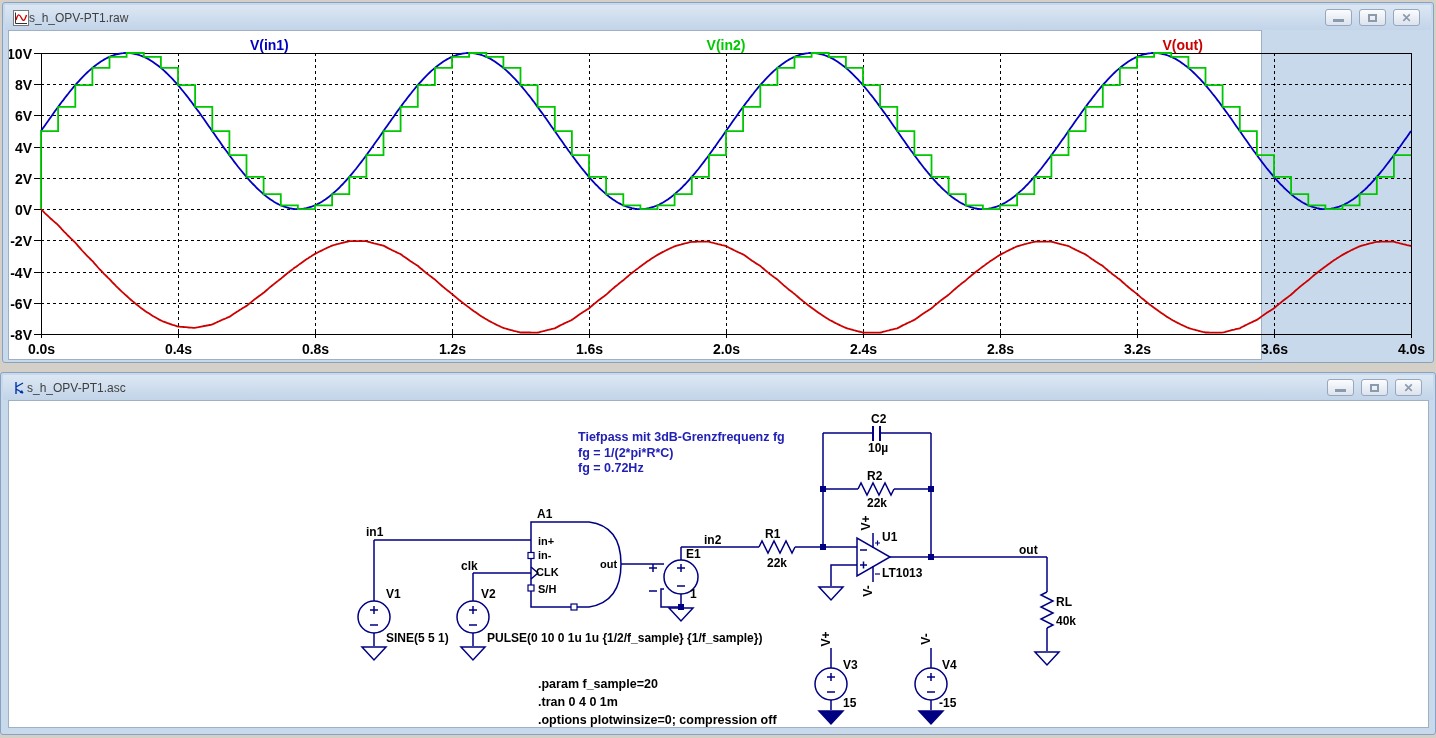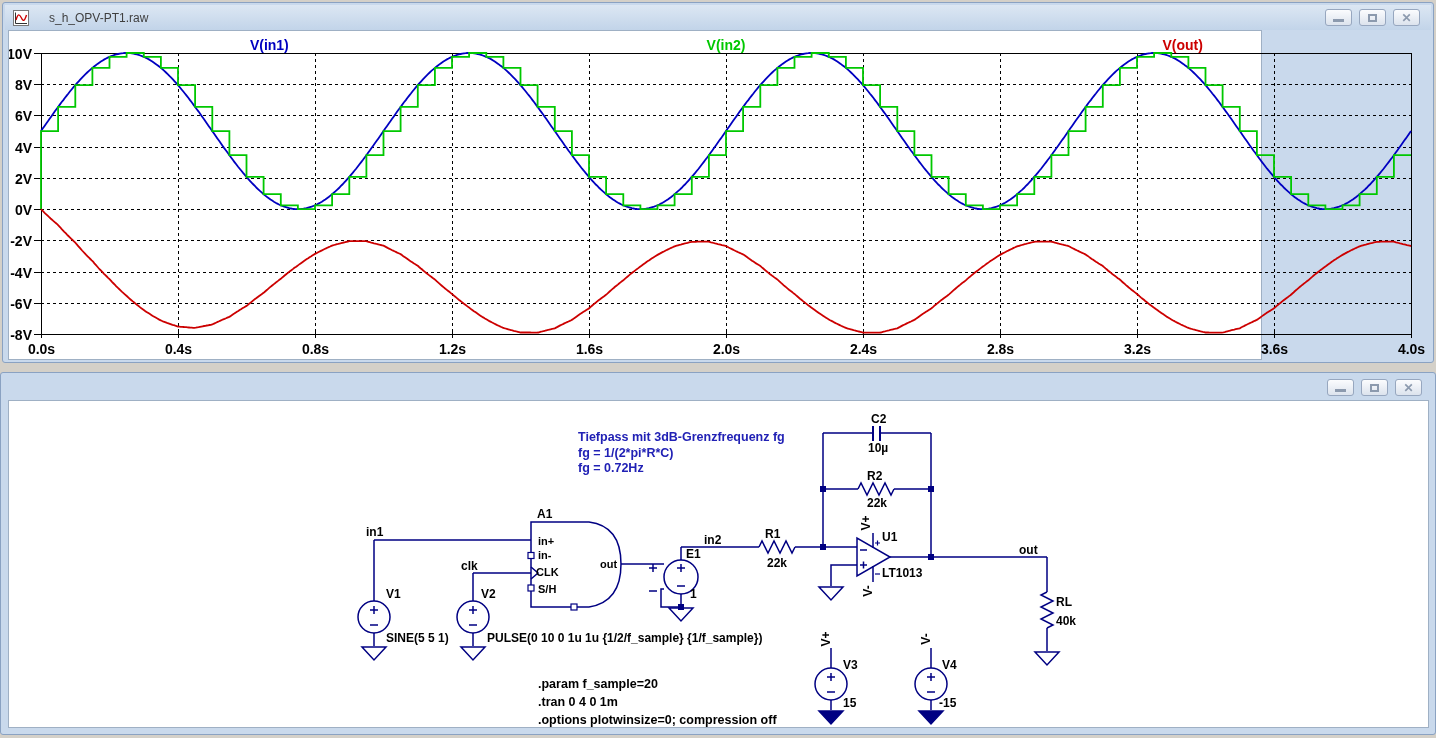--- a/index.html
+++ b/index.html
@@ -1,19 +1,19 @@
 <!DOCTYPE html>
 <html><head>
 <meta charset="utf-8">
 <style>
 *{margin:0;padding:0;box-sizing:border-box}
 html,body{width:1436px;height:738px;background:#d4d0c8;font-family:"Liberation Sans",sans-serif;overflow:hidden;position:relative}
 .window{position:absolute;background:#c9d9ec;border:1px solid #8aa2c2;border-radius:3px}
 .titlebar{position:absolute;left:2px;right:2px;top:2px;height:25px;display:flex;align-items:center;padding-left:8px;background:linear-gradient(#dce7f3,#c2d4e9)}
-.title{font-size:12px;color:#3f3f3f;margin-left:20px}
+.title{font-size:12px;color:#3f3f3f;margin-left:0}
 .btns{position:absolute;right:13px;top:6px;display:flex;gap:7px}
 .btn{width:27px;height:17px;border:1px solid #97a7bf;border-radius:3px;background:linear-gradient(#fbfcfe,#dce3ed);display:flex;align-items:center;justify-content:center;position:relative}
 .glyph-min{width:11px;height:3px;background:#8c9aae;margin-top:6px}
 .glyph-rest{width:9px;height:8px;border:2px solid #8c9aae;background:transparent}
 .glyph-x{color:#8c9aae;font-weight:bold;font-size:12px;line-height:1}
 .content{position:absolute;background:#ffffff;border:1px solid #9fb0c4}
 .axlab{font:bold 14px "Liberation Sans",sans-serif;fill:#000}
 .trlab{font:bold 14px "Liberation Sans",sans-serif}
 .clab{font:bold 12px "Liberation Sans",sans-serif;fill:#000}
 .pinlab{font:bold 11px "Liberation Sans",sans-serif;fill:#000}
@@ -110,20 +110,26 @@
         <polyline points="32.0,178.1 32.0,100.1 49.1,100.1 49.1,75.9 66.3,75.9 66.3,54.2 83.4,54.2 83.4,36.9 100.5,36.9 100.5,25.8 117.6,25.8 117.6,22.0 134.8,22.0 134.8,25.8 151.9,25.8 151.9,36.9 169.0,36.9 169.0,54.2 186.1,54.2 186.1,75.9 203.3,75.9 203.3,100.1 220.4,100.1 220.4,124.2 237.5,124.2 237.5,145.9 254.6,145.9 254.6,163.2 271.8,163.2 271.8,174.3 288.9,174.3 288.9,178.1 306.0,178.1 306.0,174.3 323.1,174.3 323.1,163.2 340.3,163.2 340.3,145.9 357.4,145.9 357.4,124.2 374.5,124.2 374.5,100.1 391.6,100.1 391.6,75.9 408.8,75.9 408.8,54.2 425.9,54.2 425.9,36.9 443.0,36.9 443.0,25.8 460.1,25.8 460.1,22.0 477.3,22.0 477.3,25.8 494.4,25.8 494.4,36.9 511.5,36.9 511.5,54.2 528.6,54.2 528.6,75.9 545.8,75.9 545.8,100.1 562.9,100.1 562.9,124.2 580.0,124.2 580.0,145.9 597.1,145.9 597.1,163.2 614.3,163.2 614.3,174.3 631.4,174.3 631.4,178.1 648.5,178.1 648.5,174.3 665.6,174.3 665.6,163.2 682.8,163.2 682.8,145.9 699.9,145.9 699.9,124.2 717.0,124.2 717.0,100.1 734.1,100.1 734.1,75.9 751.3,75.9 751.3,54.2 768.4,54.2 768.4,36.9 785.5,36.9 785.5,25.8 802.6,25.8 802.6,22.0 819.8,22.0 819.8,25.8 836.9,25.8 836.9,36.9 854.0,36.9 854.0,54.2 871.1,54.2 871.1,75.9 888.3,75.9 888.3,100.1 905.4,100.1 905.4,124.2 922.5,124.2 922.5,145.9 939.6,145.9 939.6,163.2 956.8,163.2 956.8,174.3 973.9,174.3 973.9,178.1 991.0,178.1 991.0,174.3 1008.1,174.3 1008.1,163.2 1025.3,163.2 1025.3,145.9 1042.4,145.9 1042.4,124.2 1059.5,124.2 1059.5,100.1 1076.6,100.1 1076.6,75.9 1093.8,75.9 1093.8,54.2 1110.9,54.2 1110.9,36.9 1128.0,36.9 1128.0,25.8 1145.1,25.8 1145.1,22.0 1162.3,22.0 1162.3,25.8 1179.4,25.8 1179.4,36.9 1196.5,36.9 1196.5,54.2 1213.6,54.2 1213.6,75.9 1230.8,75.9 1230.8,100.1 1247.9,100.1 1247.9,124.2 1265.0,124.2 1265.0,145.9 1282.1,145.9 1282.1,163.2 1299.3,163.2 1299.3,174.3 1316.4,174.3 1316.4,178.1 1333.5,178.1 1333.5,174.3 1350.6,174.3 1350.6,163.2 1367.8,163.2 1367.8,145.9 1384.9,145.9 1384.9,124.2 1402.0,124.2 " fill="none" stroke="#00c800" stroke-width="1.8"></polyline>
         <polyline points="32.0,178.1 33.4,179.5 34.7,180.9 36.1,182.3 37.5,183.6 38.9,184.9 40.2,186.2 41.6,187.5 43.0,188.7 44.3,189.9 45.7,191.1 47.1,192.3 48.4,193.4 49.8,194.8 51.2,196.3 52.5,197.9 53.9,199.3 55.3,200.8 56.7,202.2 58.0,203.6 59.4,205.0 60.8,206.4 62.1,207.7 63.5,209.0 64.9,210.3 66.3,211.6 67.6,213.2 69.0,214.8 70.4,216.4 71.7,217.9 73.1,219.5 74.5,221.0 75.8,222.4 77.2,223.9 78.6,225.3 80.0,226.7 81.3,228.0 82.7,229.4 84.1,230.7 85.4,232.3 86.8,233.9 88.2,235.5 89.5,237.0 90.9,238.5 92.3,239.9 93.7,241.4 95.0,242.8 96.4,244.1 97.8,245.5 99.1,246.8 100.5,248.1 101.9,249.6 103.2,251.1 104.6,252.5 106.0,253.9 107.3,255.3 108.7,256.7 110.1,258.0 111.5,259.3 112.8,260.6 114.2,261.8 115.6,263.1 116.9,264.3 118.3,265.5 119.7,266.8 121.0,268.0 122.4,269.2 123.8,270.4 125.2,271.5 126.5,272.6 127.9,273.8 129.3,274.8 130.6,275.9 132.0,277.0 133.4,278.0 134.8,279.0 136.1,280.0 137.5,280.9 138.9,281.8 140.2,282.6 141.6,283.5 143.0,284.4 144.3,285.2 145.7,286.0 147.1,286.8 148.4,287.6 149.8,288.4 151.2,289.1 152.6,289.8 153.9,290.3 155.3,290.8 156.7,291.3 158.0,291.8 159.4,292.3 160.8,292.8 162.2,293.3 163.5,293.8 164.9,294.2 166.3,294.7 167.6,295.1 169.0,295.6 170.4,295.7 171.7,295.8 173.1,295.9 174.5,296.0 175.8,296.1 177.2,296.2 178.6,296.4 180.0,296.5 181.3,296.6 182.7,296.7 184.1,296.8 185.4,296.8 186.8,296.7 188.2,296.4 189.6,296.2 190.9,295.9 192.3,295.6 193.7,295.3 195.0,295.0 196.4,294.8 197.8,294.5 199.1,294.3 200.5,294.0 201.9,293.8 203.3,293.5 204.6,292.8 206.0,292.2 207.4,291.5 208.7,290.9 210.1,290.3 211.5,289.6 212.8,289.0 214.2,288.4 215.6,287.9 217.0,287.3 218.3,286.7 219.7,286.2 221.1,285.4 222.4,284.5 223.8,283.5 225.2,282.6 226.5,281.7 227.9,280.8 229.3,279.9 230.6,279.0 232.0,278.2 233.4,277.3 234.8,276.5 236.1,275.7 237.5,274.9 238.9,273.9 240.2,272.7 241.6,271.6 243.0,270.5 244.3,269.4 245.7,268.3 247.1,267.3 248.5,266.2 249.8,265.2 251.2,264.2 252.6,263.3 253.9,262.3 255.3,261.2 256.7,260.0 258.1,258.8 259.4,257.6 260.8,256.4 262.2,255.3 263.5,254.2 264.9,253.1 266.3,252.0 267.6,250.9 269.0,249.9 270.4,248.8 271.8,247.8 273.1,246.6 274.5,245.5 275.9,244.3 277.2,243.2 278.6,242.1 280.0,241.0 281.3,239.9 282.7,238.9 284.1,237.9 285.4,236.8 286.8,235.9 288.2,234.9 289.6,233.9 290.9,232.9 292.3,231.9 293.7,230.9 295.0,230.0 296.4,229.0 297.8,228.1 299.2,227.2 300.5,226.3 301.9,225.5 303.3,224.6 304.6,223.8 306.0,222.9 307.4,222.2 308.7,221.5 310.1,220.8 311.5,220.1 312.9,219.4 314.2,218.7 315.6,218.0 317.0,217.4 318.3,216.7 319.7,216.1 321.1,215.5 322.4,214.9 323.8,214.4 325.2,214.0 326.6,213.6 327.9,213.2 329.3,212.9 330.7,212.5 332.0,212.2 333.4,211.8 334.8,211.5 336.1,211.2 337.5,210.8 338.9,210.5 340.3,210.2 341.6,210.2 343.0,210.2 344.4,210.2 345.7,210.2 347.1,210.2 348.5,210.2 349.8,210.2 351.2,210.2 352.6,210.2 354.0,210.2 355.3,210.2 356.7,210.2 358.1,210.4 359.4,210.8 360.8,211.2 362.2,211.6 363.5,211.9 364.9,212.3 366.3,212.6 367.6,213.0 369.0,213.3 370.4,213.7 371.8,214.0 373.1,214.3 374.5,214.7 375.9,215.4 377.2,216.1 378.6,216.9 380.0,217.6 381.4,218.3 382.7,219.0 384.1,219.6 385.5,220.3 386.8,220.9 388.2,221.6 389.6,222.2 390.9,222.8 392.3,223.6 393.7,224.7 395.1,225.7 396.4,226.6 397.8,227.6 399.2,228.6 400.5,229.5 401.9,230.4 403.3,231.3 404.6,232.2 406.0,233.1 407.4,233.9 408.8,234.8 410.1,236.0 411.5,237.2 412.9,238.3 414.2,239.5 415.6,240.6 417.0,241.7 418.3,242.8 419.7,243.9 421.1,244.9 422.5,246.0 423.8,247.0 425.2,248.0 426.6,249.1 427.9,250.4 429.3,251.6 430.7,252.8 432.0,254.0 433.4,255.2 434.8,256.4 436.1,257.5 437.5,258.6 438.9,259.7 440.3,260.8 441.6,261.9 443.0,262.9 444.4,264.1 445.7,265.3 447.1,266.4 448.5,267.6 449.8,268.7 451.2,269.8 452.6,270.9 454.0,272.0 455.3,273.1 456.7,274.1 458.1,275.1 459.4,276.1 460.8,277.1 462.2,278.2 463.6,279.2 464.9,280.2 466.3,281.1 467.7,282.1 469.0,283.0 470.4,284.0 471.8,284.9 473.1,285.8 474.5,286.6 475.9,287.5 477.3,288.3 478.6,289.1 480.0,289.9 481.4,290.6 482.7,291.3 484.1,292.0 485.5,292.7 486.8,293.4 488.2,294.1 489.6,294.7 491.0,295.4 492.3,296.0 493.7,296.6 495.1,297.1 496.4,297.5 497.8,297.9 499.2,298.3 500.5,298.7 501.9,299.0 503.3,299.4 504.7,299.8 506.0,300.1 507.4,300.5 508.8,300.8 510.1,301.1 511.5,301.5 512.9,301.5 514.2,301.5 515.6,301.5 517.0,301.5 518.3,301.5 519.7,301.5 521.1,301.5 522.5,301.6 523.8,301.6 525.2,301.6 526.6,301.6 527.9,301.6 529.3,301.5 530.7,301.1 532.0,300.7 533.4,300.4 534.8,300.0 536.2,299.7 537.5,299.3 538.9,299.0 540.3,298.6 541.6,298.3 543.0,298.0 544.4,297.6 545.8,297.3 547.1,296.6 548.5,295.9 549.9,295.1 551.2,294.4 552.6,293.7 554.0,293.1 555.3,292.4 556.7,291.7 558.1,291.1 559.5,290.5 560.8,289.9 562.2,289.2 563.6,288.4 564.9,287.4 566.3,286.4 567.7,285.4 569.0,284.5 570.4,283.5 571.8,282.6 573.1,281.7 574.5,280.8 575.9,279.9 577.3,279.0 578.6,278.2 580.0,277.4 581.4,276.1 582.7,275.0 584.1,273.8 585.5,272.6 586.9,271.5 588.2,270.4 589.6,269.3 591.0,268.3 592.3,267.2 593.7,266.2 595.1,265.2 596.4,264.2 597.8,263.1 599.2,261.8 600.6,260.5 601.9,259.3 603.3,258.1 604.7,257.0 606.0,255.8 607.4,254.7 608.8,253.6 610.1,252.5 611.5,251.4 612.9,250.3 614.3,249.3 615.6,248.1 617.0,246.9 618.4,245.7 619.7,244.6 621.1,243.4 622.5,242.3 623.8,241.2 625.2,240.2 626.6,239.1 628.0,238.1 629.3,237.1 630.7,236.1 632.1,235.1 633.4,234.0 634.8,233.0 636.2,232.0 637.5,231.0 638.9,230.1 640.3,229.2 641.6,228.2 643.0,227.3 644.4,226.4 645.8,225.6 647.1,224.7 648.5,223.9 649.9,223.1 651.2,222.4 652.6,221.6 654.0,220.9 655.4,220.2 656.7,219.5 658.1,218.8 659.5,218.2 660.8,217.5 662.2,216.9 663.6,216.3 664.9,215.6 666.3,215.1 667.7,214.7 669.1,214.3 670.4,213.9 671.8,213.6 673.2,213.2 674.5,212.8 675.9,212.5 677.3,212.1 678.6,211.8 680.0,211.4 681.4,211.1 682.8,210.8 684.1,210.8 685.5,210.8 686.9,210.8 688.2,210.7 689.6,210.7 691.0,210.7 692.3,210.7 693.7,210.7 695.1,210.7 696.4,210.7 697.8,210.7 699.2,210.7 700.6,210.9 701.9,211.3 703.3,211.6 704.7,212.0 706.0,212.4 707.4,212.7 708.8,213.1 710.1,213.4 711.5,213.7 712.9,214.1 714.3,214.4 715.6,214.7 717.0,215.0 718.4,215.8 719.7,216.5 721.1,217.2 722.5,217.9 723.9,218.6 725.2,219.3 726.6,220.0 728.0,220.6 729.3,221.3 730.7,221.9 732.1,222.5 733.4,223.1 734.8,223.8 736.2,224.8 737.6,225.8 738.9,226.8 740.3,227.8 741.7,228.7 743.0,229.7 744.4,230.6 745.8,231.5 747.1,232.4 748.5,233.2 749.9,234.1 751.3,234.9 752.6,236.1 754.0,237.3 755.4,238.5 756.7,239.6 758.1,240.8 759.5,241.9 760.8,243.0 762.2,244.0 763.6,245.1 765.0,246.1 766.3,247.1 767.7,248.1 769.1,249.1 770.4,250.4 771.8,251.7 773.2,252.9 774.5,254.1 775.9,255.3 777.3,256.4 778.7,257.6 780.0,258.7 781.4,259.8 782.8,260.8 784.1,261.9 785.5,262.9 786.9,264.2 788.2,265.3 789.6,266.5 791.0,267.7 792.4,268.8 793.7,269.9 795.1,271.0 796.5,272.1 797.8,273.1 799.2,274.2 800.6,275.2 801.9,276.2 803.3,277.2 804.7,278.2 806.1,279.2 807.4,280.2 808.8,281.2 810.2,282.2 811.5,283.1 812.9,284.0 814.3,284.9 815.6,285.8 817.0,286.7 818.4,287.6 819.8,288.4 821.1,289.2 822.5,289.9 823.9,290.6 825.2,291.4 826.6,292.1 828.0,292.7 829.3,293.4 830.7,294.1 832.1,294.8 833.4,295.4 834.8,296.0 836.2,296.6 837.6,297.2 838.9,297.6 840.3,298.0 841.7,298.3 843.0,298.7 844.4,299.1 845.8,299.5 847.1,299.8 848.5,300.2 849.9,300.5 851.3,300.8 852.6,301.2 854.0,301.5 855.4,301.6 856.7,301.6 858.1,301.6 859.5,301.6 860.9,301.6 862.2,301.6 863.6,301.6 865.0,301.7 866.3,301.7 867.7,301.7 869.1,301.7 870.4,301.7 871.8,301.5 873.2,301.1 874.5,300.7 875.9,300.4 877.3,300.0 878.7,299.6 880.0,299.3 881.4,298.9 882.8,298.6 884.1,298.3 885.5,298.0 886.9,297.6 888.3,297.3 889.6,296.6 891.0,295.9 892.4,295.1 893.7,294.4 895.1,293.7 896.5,293.1 897.8,292.4 899.2,291.7 900.6,291.1 902.0,290.5 903.3,289.8 904.7,289.2 906.1,288.4 907.4,287.4 908.8,286.4 910.2,285.4 911.5,284.5 912.9,283.5 914.3,282.6 915.6,281.7 917.0,280.8 918.4,279.9 919.8,279.0 921.1,278.2 922.5,277.3 923.9,276.1 925.2,274.9 926.6,273.8 928.0,272.6 929.4,271.5 930.7,270.4 932.1,269.3 933.5,268.3 934.8,267.2 936.2,266.2 937.6,265.2 938.9,264.2 940.3,263.1 941.7,261.9 943.1,260.6 944.4,259.4 945.8,258.2 947.2,257.0 948.5,255.9 949.9,254.7 951.3,253.6 952.6,252.5 954.0,251.4 955.4,250.4 956.8,249.4 958.1,248.1 959.5,246.9 960.9,245.8 962.2,244.6 963.6,243.5 965.0,242.4 966.3,241.3 967.7,240.2 969.1,239.2 970.5,238.1 971.8,237.1 973.2,236.1 974.6,235.1 975.9,234.1 977.3,233.1 978.7,232.1 980.0,231.1 981.4,230.1 982.8,229.2 984.2,228.3 985.5,227.4 986.9,226.5 988.3,225.6 989.6,224.7 991.0,223.9 992.4,223.1 993.7,222.4 995.1,221.7 996.5,221.0 997.8,220.2 999.2,219.6 1000.6,218.9 1002.0,218.2 1003.3,217.6 1004.7,216.9 1006.1,216.3 1007.4,215.7 1008.8,215.2 1010.2,214.8 1011.5,214.4 1012.9,214.0 1014.3,213.6 1015.7,213.2 1017.0,212.9 1018.4,212.5 1019.8,212.1 1021.1,211.8 1022.5,211.5 1023.9,211.1 1025.3,210.8 1026.6,210.7 1028.0,210.7 1029.4,210.7 1030.7,210.7 1032.1,210.7 1033.5,210.7 1034.8,210.7 1036.2,210.7 1037.6,210.7 1038.9,210.7 1040.3,210.6 1041.7,210.6 1043.1,210.8 1044.4,211.2 1045.8,211.6 1047.2,212.0 1048.5,212.3 1049.9,212.7 1051.3,213.0 1052.7,213.4 1054.0,213.7 1055.4,214.0 1056.8,214.4 1058.1,214.7 1059.5,215.0 1060.9,215.7 1062.2,216.5 1063.6,217.2 1065.0,217.9 1066.3,218.6 1067.7,219.3 1069.1,219.9 1070.5,220.6 1071.8,221.2 1073.2,221.9 1074.6,222.5 1075.9,223.1 1077.3,223.9 1078.7,224.9 1080.0,225.9 1081.4,226.9 1082.8,227.9 1084.2,228.8 1085.5,229.7 1086.9,230.7 1088.3,231.5 1089.6,232.4 1091.0,233.3 1092.4,234.1 1093.8,235.0 1095.1,236.2 1096.5,237.4 1097.9,238.5 1099.2,239.7 1100.6,240.8 1102.0,241.9 1103.3,243.0 1104.7,244.1 1106.1,245.1 1107.5,246.1 1108.8,247.2 1110.2,248.1 1111.6,249.2 1112.9,250.5 1114.3,251.7 1115.7,252.9 1117.0,254.1 1118.4,255.3 1119.8,256.5 1121.2,257.6 1122.5,258.7 1123.9,259.8 1125.3,260.9 1126.6,261.9 1128.0,263.0 1129.4,264.2 1130.7,265.4 1132.1,266.6 1133.5,267.7 1134.9,268.8 1136.2,270.0 1137.6,271.0 1139.0,272.1 1140.3,273.2 1141.7,274.2 1143.1,275.2 1144.4,276.2 1145.8,277.2 1147.2,278.3 1148.6,279.3 1149.9,280.3 1151.3,281.2 1152.7,282.2 1154.0,283.1 1155.4,284.1 1156.8,285.0 1158.1,285.9 1159.5,286.7 1160.9,287.6 1162.3,288.4 1163.6,289.2 1165.0,289.9 1166.4,290.7 1167.7,291.4 1169.1,292.1 1170.5,292.8 1171.8,293.5 1173.2,294.1 1174.6,294.8 1176.0,295.4 1177.3,296.0 1178.7,296.7 1180.1,297.2 1181.4,297.6 1182.8,298.0 1184.2,298.4 1185.5,298.7 1186.9,299.1 1188.3,299.5 1189.6,299.8 1191.0,300.2 1192.4,300.5 1193.8,300.9 1195.1,301.2 1196.5,301.5 1197.9,301.5 1199.2,301.5 1200.6,301.6 1202.0,301.6 1203.3,301.6 1204.7,301.6 1206.1,301.6 1207.5,301.6 1208.8,301.6 1210.2,301.6 1211.6,301.6 1212.9,301.6 1214.3,301.4 1215.7,301.1 1217.0,300.7 1218.4,300.3 1219.8,300.0 1221.2,299.6 1222.5,299.2 1223.9,298.9 1225.3,298.6 1226.6,298.2 1228.0,297.9 1229.4,297.6 1230.8,297.3 1232.1,296.5 1233.5,295.8 1234.9,295.1 1236.2,294.4 1237.6,293.7 1239.0,293.0 1240.3,292.4 1241.7,291.7 1243.1,291.1 1244.5,290.4 1245.8,289.8 1247.2,289.2 1248.6,288.4 1249.9,287.4 1251.3,286.4 1252.7,285.4 1254.0,284.4 1255.4,283.5 1256.8,282.6 1258.2,281.6 1259.5,280.7 1260.9,279.9 1262.3,279.0 1263.6,278.2 1265.0,277.3 1266.4,276.1 1267.7,274.9 1269.1,273.8 1270.5,272.6 1271.9,271.5 1273.2,270.4 1274.6,269.3 1276.0,268.2 1277.3,267.2 1278.7,266.2 1280.1,265.1 1281.4,264.2 1282.8,263.0 1284.2,261.8 1285.5,260.5 1286.9,259.3 1288.3,258.1 1289.7,256.9 1291.0,255.8 1292.4,254.6 1293.8,253.5 1295.1,252.4 1296.5,251.4 1297.9,250.3 1299.3,249.3 1300.6,248.1 1302.0,246.9 1303.4,245.7 1304.7,244.5 1306.1,243.4 1307.5,242.3 1308.8,241.2 1310.2,240.1 1311.6,239.1 1313.0,238.1 1314.3,237.0 1315.7,236.0 1317.1,235.0 1318.4,234.0 1319.8,233.0 1321.2,232.0 1322.5,231.0 1323.9,230.1 1325.3,229.1 1326.7,228.2 1328.0,227.3 1329.4,226.4 1330.8,225.6 1332.1,224.7 1333.5,223.9 1334.9,223.1 1336.2,222.4 1337.6,221.6 1339.0,220.9 1340.4,220.2 1341.7,219.5 1343.1,218.8 1344.5,218.2 1345.8,217.5 1347.2,216.9 1348.6,216.2 1349.9,215.6 1351.3,215.1 1352.7,214.7 1354.0,214.3 1355.4,213.9 1356.8,213.6 1358.2,213.2 1359.5,212.8 1360.9,212.5 1362.3,212.1 1363.6,211.8 1365.0,211.4 1366.4,211.1 1367.8,210.8 1369.1,210.8 1370.5,210.8 1371.9,210.7 1373.2,210.7 1374.6,210.7 1376.0,210.7 1377.3,210.7 1378.7,210.7 1380.1,210.7 1381.5,210.7 1382.8,210.7 1384.2,210.7 1385.6,210.9 1386.9,211.3 1388.3,211.6 1389.7,212.0 1391.0,212.4 1392.4,212.7 1393.8,213.1 1395.2,213.4 1396.5,213.7 1397.9,214.1 1399.3,214.4 1400.6,214.7 1402.0,215.0 " fill="none" stroke="#cc0000" stroke-width="1.8"></polyline>
         <text x="260.33333333333337" y="19" text-anchor="middle" class="trlab" fill="#0000c0">V(in1)</text>
         <text x="717" y="19" text-anchor="middle" class="trlab" fill="#00c800">V(in2)</text>
         <text x="1173.6666666666667" y="19" text-anchor="middle" class="trlab" fill="#cc0000">V(out)</text>
       </svg>
   </div>
 </div>
 
 <div class="window" style="left:0px;top:372px;width:1436px;height:363px">
+  <div class="titlebar">
+    <svg width="16" height="16" style="position:static">
+      <path d="M5 2 V14 M5 7 L12 3 M5 9 L12 13 M12 13 L9 12 M12 13 L10.5 10.5" stroke="#0033aa" fill="none" stroke-width="1.4"></path>
+    </svg>
+    <span class="title">s_h_OPV-PT1.asc</span>
+  </div>
   <div class="btns">
     <div class="btn">
         <div class="glyph-min"></div>
       </div>
     <div class="btn">
         <div class="glyph-rest"></div>
       </div>
     <div class="btn">
         <div class="glyph-x">✕</div>
       </div>

